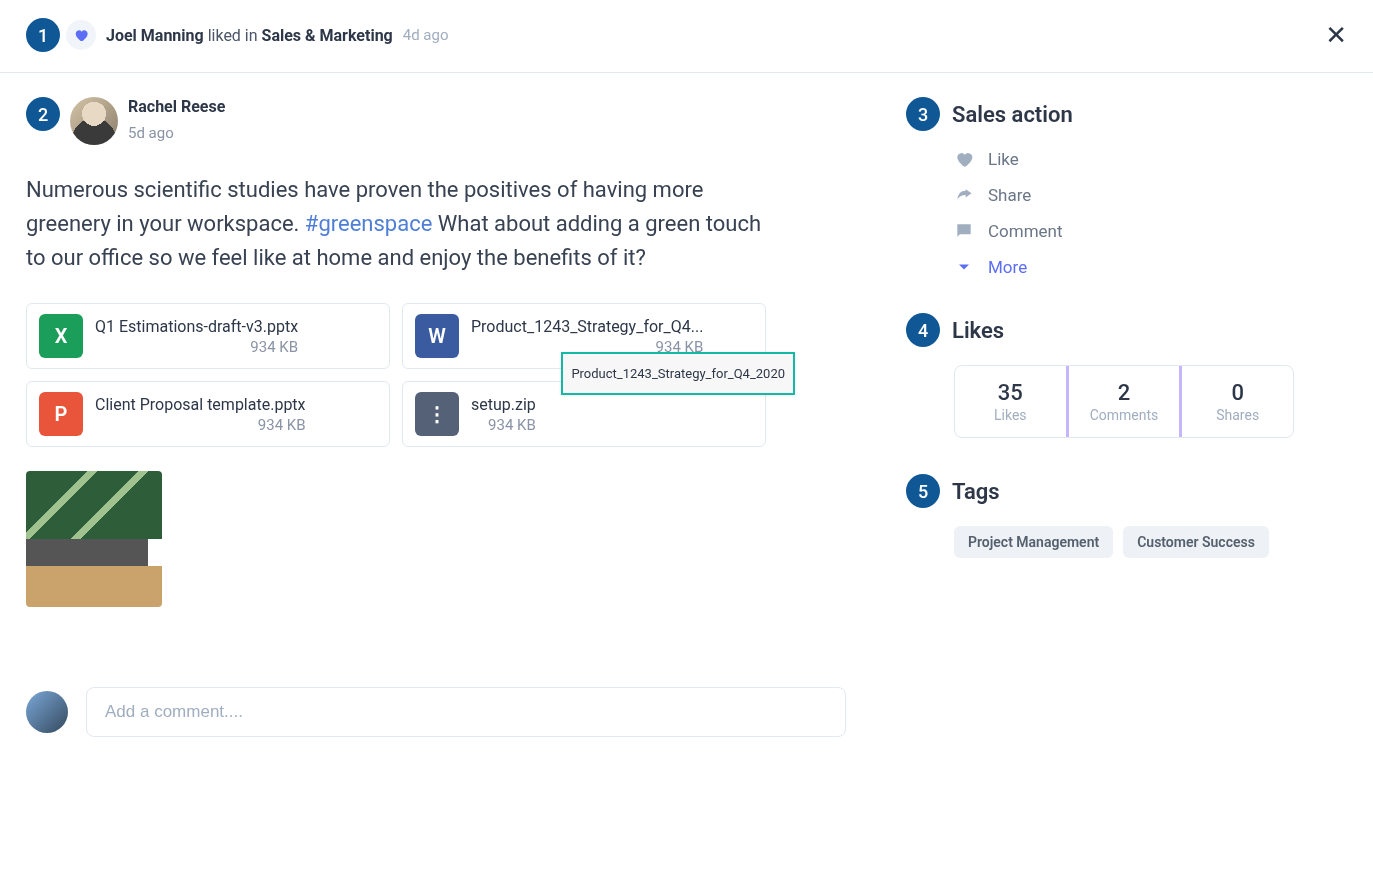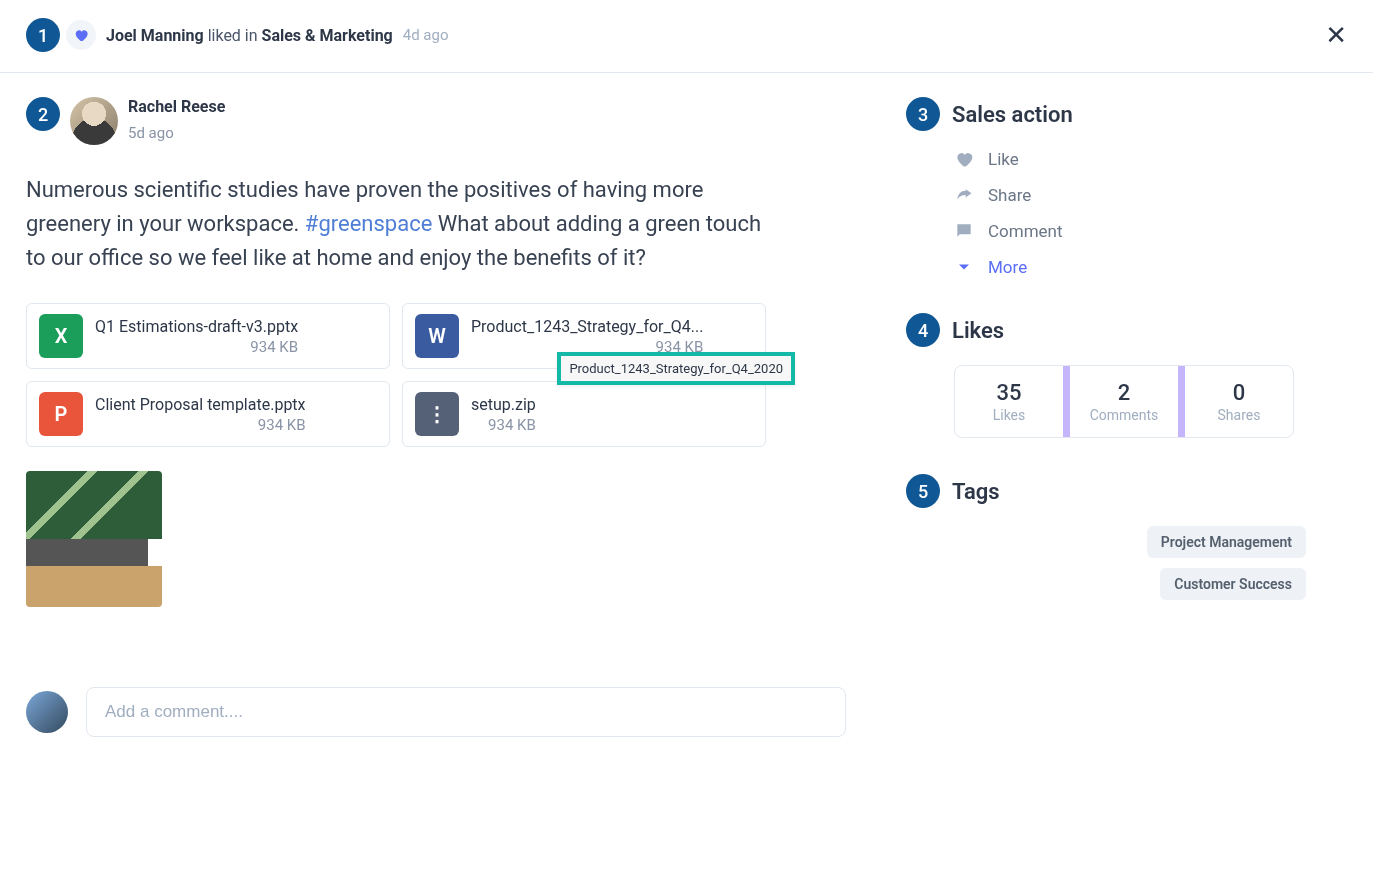--- a/index.html
+++ b/index.html
@@ -138,22 +138,22 @@
     .fi-zip   { background: #556177; }
     .file-meta { overflow: hidden; }
     .file-name { font-size: 16px; color: #2d3748; white-space: nowrap; overflow: hidden; text-overflow: ellipsis; max-width: 270px; }
     .file-size { font-size: 15px; color: #8a94a6; margin-top: 2px; text-align: right; }
 
     .tooltip {
       position: absolute;
       top: 48px;
       right: -30px;
       background: #f7f7f7;
-      border: 4px solid #14b8a6;
-      padding: 5px 8px;
+      border: 2px solid #14b8a6;
+      padding: 12px 8px;
       font-size: 13px;
       color: #2d3748;
       z-index: 5;
       box-shadow: 0 1px 3px rgba(0,0,0,0.08);
     }
 
     
     .thumb {
       margin-top: 24px;
       width: 136px; height: 136px;
@@ -214,29 +214,29 @@
       margin-left: 48px;
       border: 1px solid #e2e8f0;
       border-radius: 8px;
       display: flex;
       width: 340px;
     }
     .impact-cell {
       flex: 1;
       text-align: center;
       padding: 14px 6px;
-      border-right: 7px solid #c4b5fd;
+      border-right: 3px solid #c4b5fd;
     }
     .impact-cell:last-child { border-right: none; }
     .impact-num { font-size: 22px; color: #2d3748; font-weight: 500; }
     .impact-label { font-size: 14px; color: #a0aec0; margin-top: 2px; }
 
     .tag-list {
       margin-left: 48px;
-      display: flex; flex-direction: column; gap: 10px; align-items: flex-end;
+      display: flex; flex-direction: row; gap: 10px; align-items: flex-start;
     }
     .tag-pill {
       background: #eef1f5;
       color: #55606e;
       padding: 8px 14px;
       border-radius: 6px;
       font-size: 14px;
       font-weight: 600;
     }
   </style>

